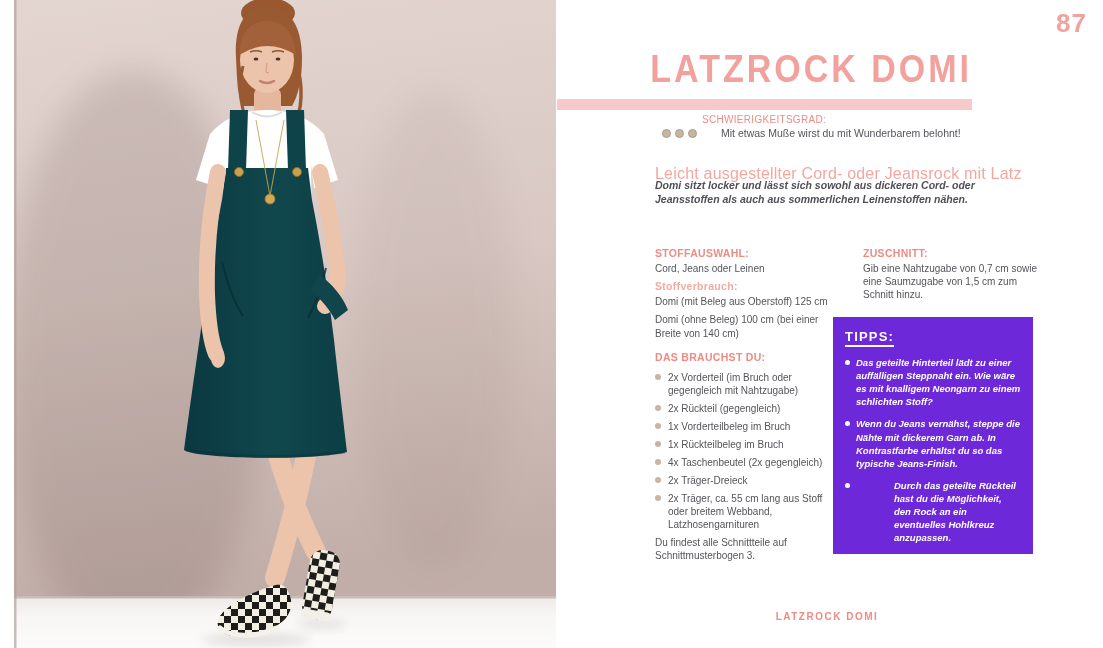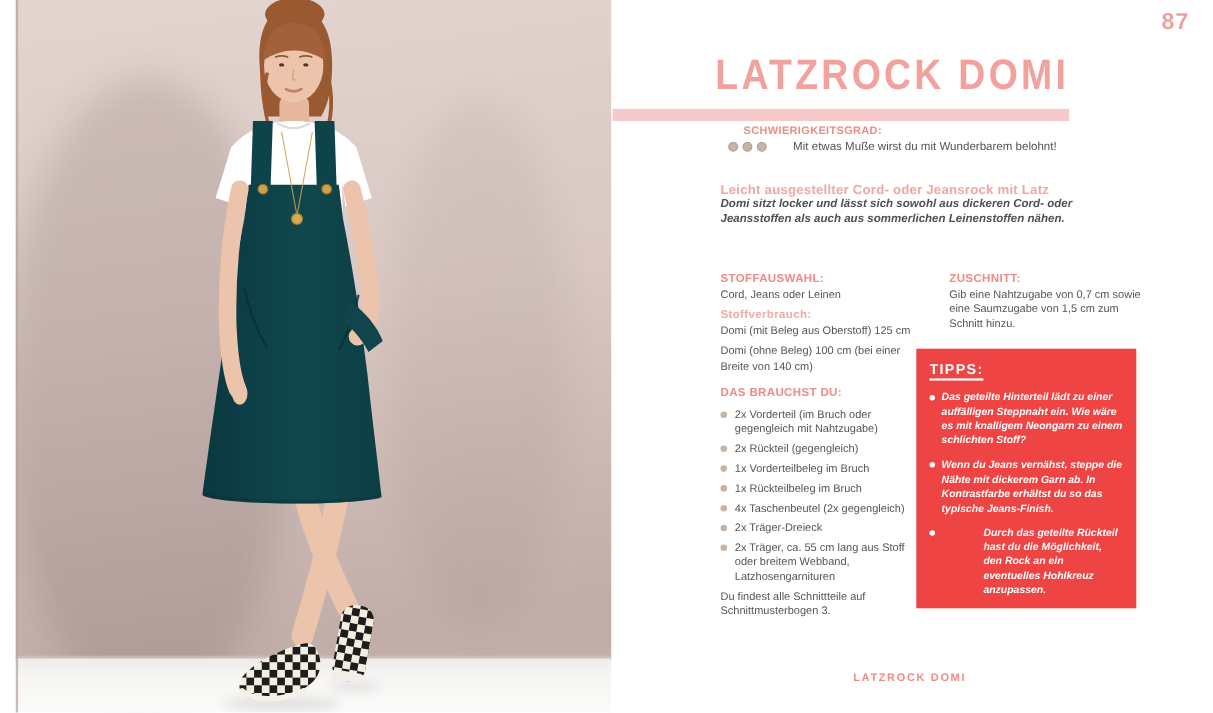--- a/index.html
+++ b/index.html
@@ -16,51 +16,51 @@
   
   .photo {
     position:absolute; left:14px; top:0; width:542px; height:648px;
     overflow:hidden;
   }
   .photo svg { display:block; }
 
   
   .page-num {
     position:absolute; left:1056px; top:8px;
-    font-size:21px; font-weight:bold; color:#f2a19d; letter-spacing:1px;
+    font-size:26px; font-weight:bold; color:#f2a19d; letter-spacing:1px;
   }
   .title {
     position:absolute; left:620px; top:48px; width:352px;
     text-align:right;
     font-size:34px; font-weight:800; color:#f2a19d;
     letter-spacing:3px; line-height:1.1;
     transform:scaleY(1.14); transform-origin:top right;
     white-space:nowrap;
   }
   .title-bar {
     position:absolute; left:557px; top:99px; width:415px; height:11px;
     background:#f6caca;
   }
   .diff-label {
-    position:absolute; left:676px; top:114px;
-    font-size:10px; font-weight:bold; color:#ee8c84; letter-spacing:.3px;
+    position:absolute; left:702px; top:114px;
+    font-size:10px; font-weight:normal; color:#ee8c84; letter-spacing:.3px;
   }
   .diff-row {
     position:absolute; left:662px; top:127px;
     display:flex; align-items:center; gap:4px;
   }
   .dot {
     width:9px; height:9px; border-radius:50%;
     background:#c6b4a5; border:1px solid #ae9b8b;
   }
   .diff-text { font-size:10.5px; color:#54555a; margin-left:20px; }
 
   .intro-h {
     position:absolute; left:655px; top:165px;
-    font-size:12px; font-weight:bold; color:#f2a7a0; letter-spacing:.2px;
+    font-size:16px; font-weight:normal; color:#f2a7a0; letter-spacing:.2px;
   }
   .intro-t {
     position:absolute; left:655px; top:179px; width:365px;
     font-size:10.5px; font-style:italic; font-weight:bold;
     color:#4f5055; line-height:1.32;
   }
 
   .col-left  { position:absolute; left:655px; top:247px; width:182px; }
   .col-right { position:absolute; left:863px; top:247px; width:200px; }
 
@@ -75,21 +75,21 @@
     line-height:1.3; margin-bottom:5px;
   }
   .bullet {
     flex:0 0 auto; width:6px; height:6px; border-radius:50%;
     background:#c6b4a5; margin-top:3px;
   }
   .note { margin-top:0; }
 
   .tips {
     position:absolute; left:833px; top:317px; width:200px;
-    background:#ef4444; padding:10px 12px 10px; color:#ffffff;
+    background:#6d28d9; padding:10px 12px 10px; color:#ffffff;
   }
   .tips-h {
     font-size:13px; font-weight:bold; letter-spacing:1.2px;
     border-bottom:2px solid #ffffff; display:inline-block;
     padding-bottom:1px; margin:0 0 9px;
   }
   ul.tips-list { list-style:none; padding:0; margin:0; }
   ul.tips-list li {
     display:flex; gap:6px; font-size:9.5px; font-style:italic; font-weight:bold;
     line-height:1.38; margin-bottom:9px;

